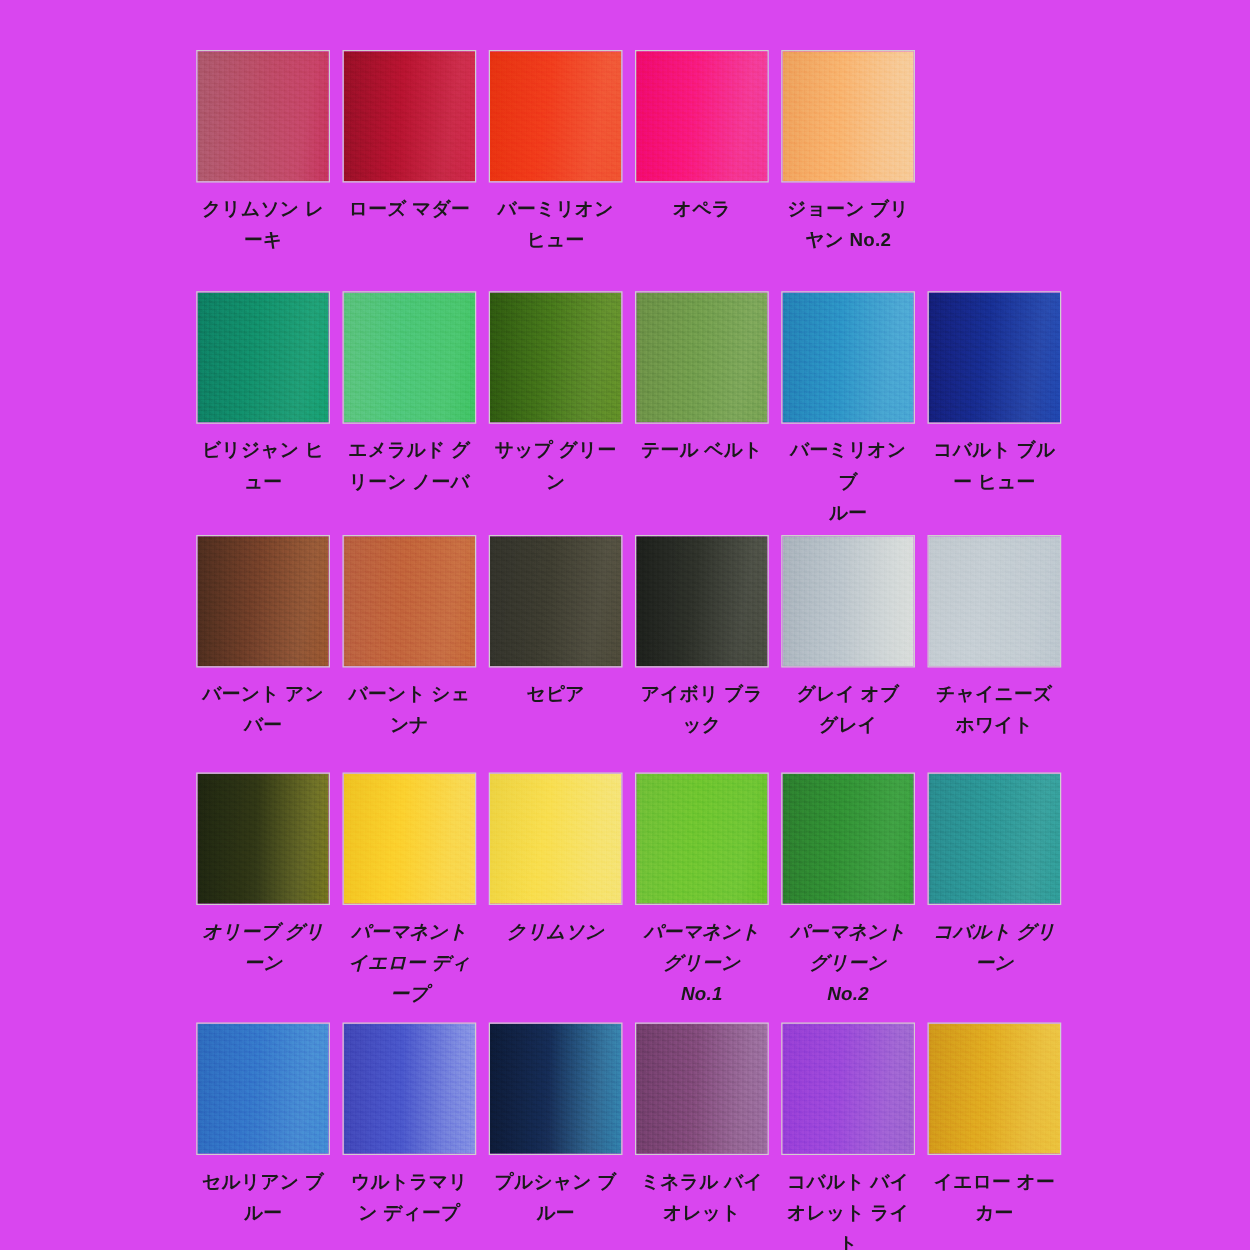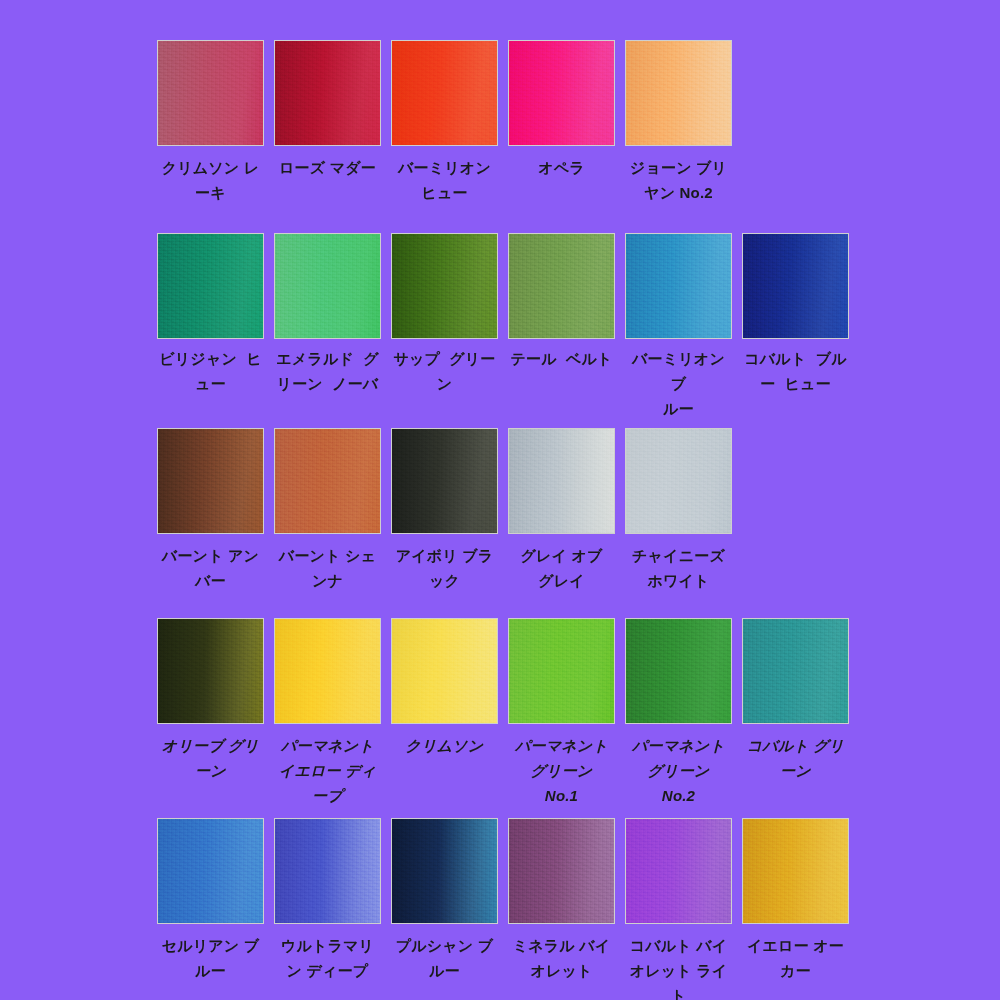--- a/index.html
+++ b/index.html
@@ -12,40 +12,40 @@
     width: 1000px;
     height: 1000px;
     font-family: "Liberation Sans", "DejaVu Sans", sans-serif;
     -webkit-font-smoothing: antialiased;
   }
 
   #swatch-chart {
     position: relative;
     width: 1000px;
     height: 1000px;
-    background: #8b5cf6;
+    background: #d946ef;
     overflow: hidden;
   }
 
   .swatch-cell {
     width: 107px;
     position: relative;
   }
 
   
   .row {
     position: absolute;
     left: 157px;
     width: 696px;
     display: grid;
     grid-template-columns: repeat(6, 107px);
     column-gap: 10px;
   }
   .row-1 { top: 40px; }
-  .row-2 { top: 233px; font-family: Liberation Mono, monospace; }
+  .row-2 { top: 233px; }
   .row-3 { top: 428px; }
   .row-4 { top: 618px; font-style: italic; }
   .row-5 { top: 818px; }
 
   .chip {
     width: 107px;
     height: 106px;
     box-sizing: border-box;
     border: 1px solid #cfcfcf;
     position: relative;
@@ -223,20 +223,28 @@
         <div class="chip">
           <div class="wash" style="background: linear-gradient(90deg, rgb(191, 98, 65) 0%, rgb(192, 96, 56) 45%, rgb(196, 100, 54) 100%);"></div>
           <div class="grain"></div>
           <div class="sheen"></div>
         </div>
         <div class="label">バーント シェ
 ンナ</div>
       </div>
       <div class="swatch-cell">
         <div class="chip">
+          <div class="wash" style="background: linear-gradient(90deg, rgb(51, 51, 43) 0%, rgb(59, 58, 46) 45%, rgb(74, 71, 55) 100%);"></div>
+          <div class="grain"></div>
+          <div class="sheen"></div>
+        </div>
+        <div class="label">セピア</div>
+      </div>
+      <div class="swatch-cell">
+        <div class="chip">
           <div class="wash" style="background: linear-gradient(90deg, rgb(29, 32, 28) 0%, rgb(45, 48, 41) 45%, rgb(71, 74, 63) 100%);"></div>
           <div class="grain"></div>
           <div class="sheen"></div>
         </div>
         <div class="label">アイボリ ブラ
 ック</div>
       </div>
       <div class="swatch-cell">
         <div class="chip">
           <div class="wash" style="background: linear-gradient(90deg, rgb(174, 185, 195) 0%, rgb(185, 195, 202) 45%, rgb(216, 220, 217) 100%);"></div>

